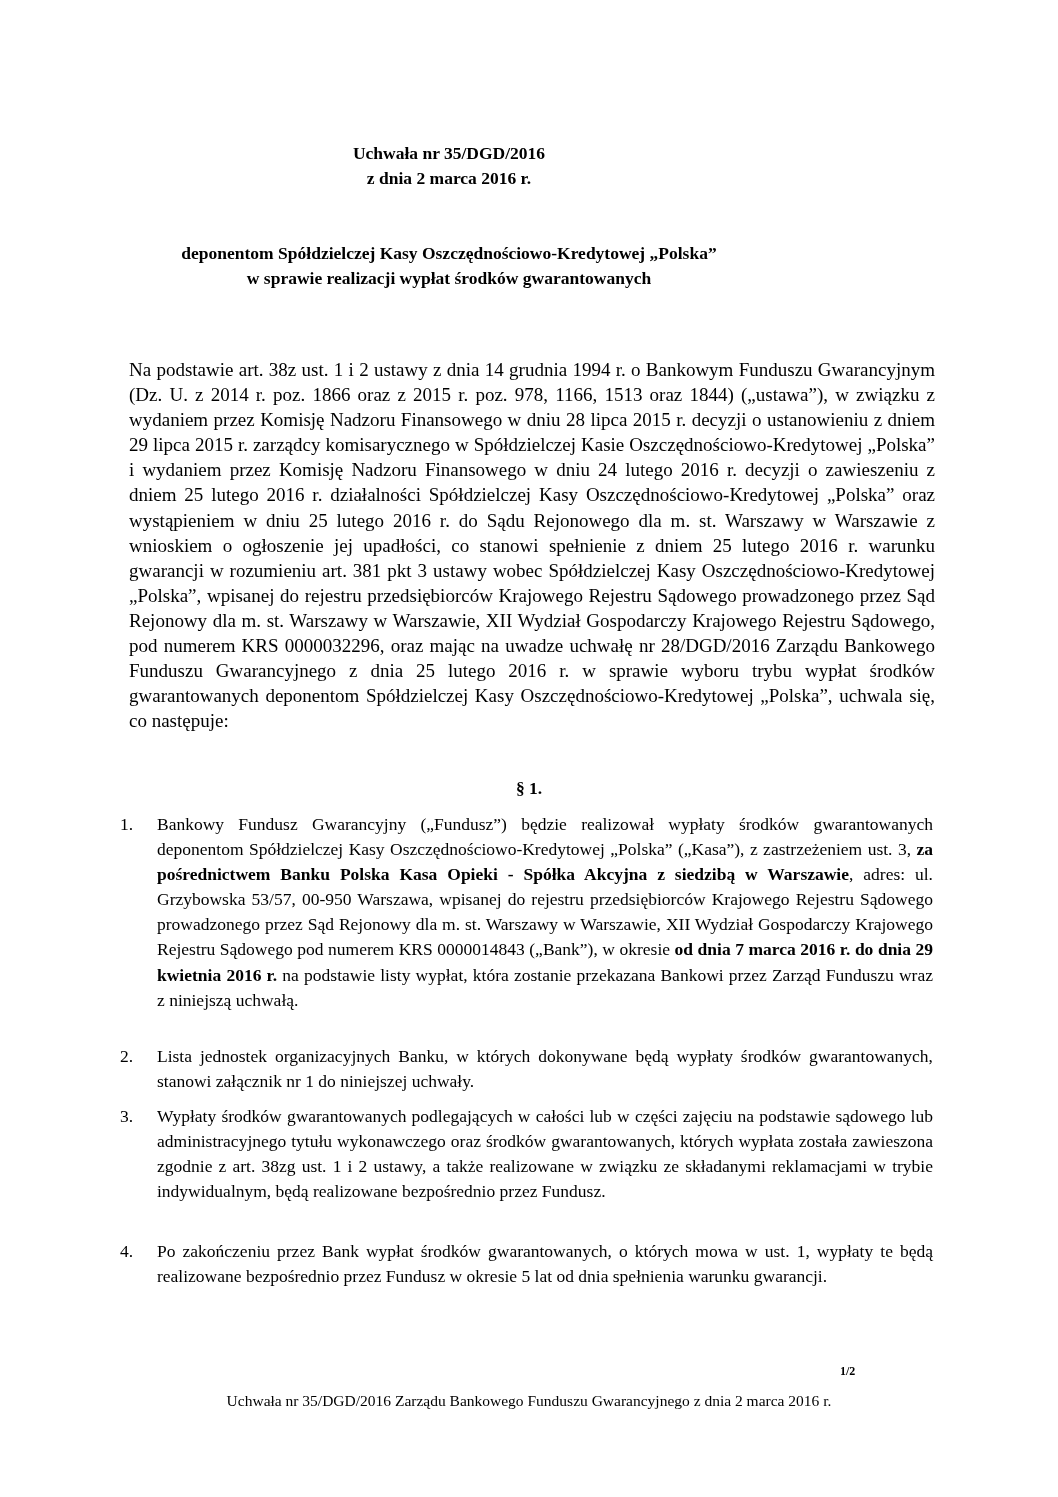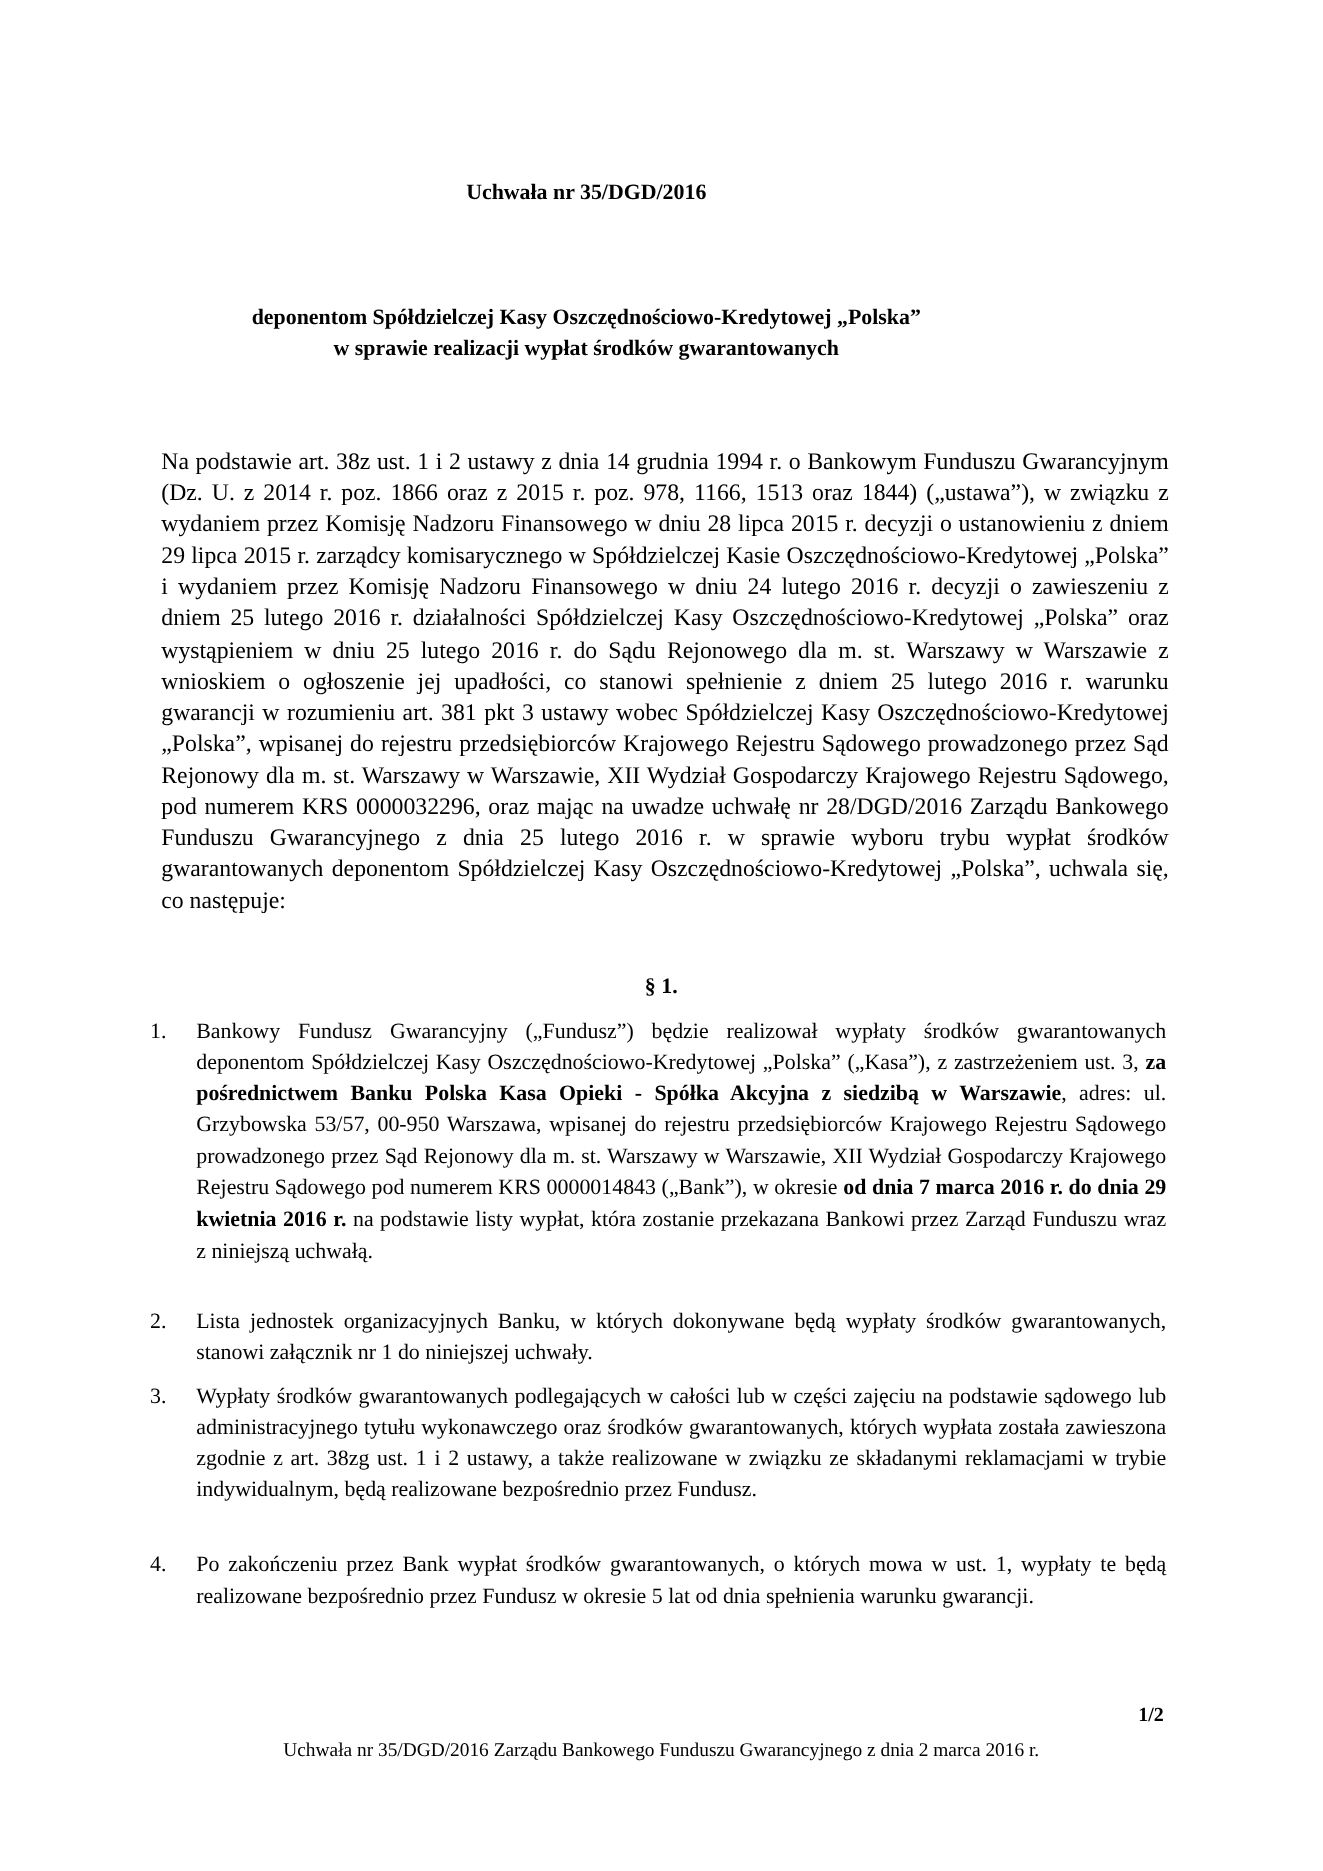--- a/index.html
+++ b/index.html
@@ -2,21 +2,21 @@
 <html><head>
 <meta charset="utf-8">
 <style>
   html, body { margin: 0; padding: 0; background: #ffffff; }
   body {
     width: 1058px; height: 1497px; position: relative; overflow: hidden;
     font-family: "Liberation Serif", "DejaVu Serif", serif;
     color: #000;
   }
   .page { position: absolute; left: 0; top: 0; width: 1058px; height: 1497px; }
-  .title-block { position: absolute; left: 0; width: 898px; text-align: center; font-weight: bold; margin-left: 20px; }
+  .title-block { position: absolute; left: 0; width: 898px; text-align: center; font-weight: bold; }
   .title-line { font-size: 17.5px; line-height: 25px; }
   #title-block { top: 141px; }
   #subject-block { top: 241px; }
   .para {
     position: absolute; left: 129px; width: 806px;
     font-size: 19px; line-height: 25.1px; text-align: justify;
   }
   #preamble { top: 357px; text-align-last: left; }
   .section-mark {
     position: absolute; left: 0; width: 1058px; top: 778px;
@@ -25,35 +25,36 @@
   .item { position: absolute; left: 120px; width: 813px; font-size: 17.5px; line-height: 25.1px; }
   .item .num { position: absolute; left: 0; top: 0; width: 36px; }
   .item .body { margin-left: 37px; text-align: justify; }
   #item-1 { top: 812px; }
   #item-2 { top: 1044px; }
   #item-3 { top: 1104px; }
   #item-4 { top: 1239px; }
   .item .body { text-align-last: left; }
   b { font-weight: bold; }
   .page-number {
-    position: absolute; top: 1364px; left: 840px; width: 91px; text-align: right;
-    font-size: 16px; font-weight: bold;
+    position: absolute; top: 1364px; left: 840px; width: 91px; text-align: left;
+    font-size: 12px; font-weight: bold;
   }
   .footer {
     position: absolute; top: 1392px; left: 0; width: 1058px; text-align: center;
     font-size: 15.5px; font-weight: normal;
   }
 </style>
 </head>
 <body>
 
 <div class="page">
 
   <div class="title-block" id="title-block">
     <div class="title-line">Uchwała nr 35/DGD/2016</div>
+    <div class="title-line">z dnia 2 marca 2016 r.</div>
   </div>
 
   <div class="title-block" id="subject-block">
     <div class="title-line">deponentom Spółdzielczej Kasy Oszczędnościowo-Kredytowej „Polska”</div>
     <div class="title-line">w sprawie realizacji wypłat środków gwarantowanych</div>
   </div>
 
   <div class="para" id="preamble">Na podstawie art. 38z ust. 1 i 2 ustawy z dnia 14 grudnia 1994 r. o Bankowym Funduszu Gwarancyjnym (Dz. U. z 2014 r. poz. 1866 oraz z 2015 r. poz. 978, 1166, 1513 oraz 1844) („ustawa”), w związku z wydaniem przez Komisję Nadzoru Finansowego w dniu 28 lipca 2015 r. decyzji o ustanowieniu z dniem 29 lipca 2015 r. zarządcy komisarycznego w Spółdzielczej Kasie Oszczędnościowo-Kredytowej „Polska” i wydaniem przez Komisję Nadzoru Finansowego w dniu 24 lutego 2016 r. decyzji o zawieszeniu z dniem 25 lutego 2016 r. działalności Spółdzielczej Kasy Oszczędnościowo-Kredytowej „Polska” oraz wystąpieniem w dniu 25 lutego 2016 r. do Sądu Rejonowego dla m. st. Warszawy w Warszawie z wnioskiem o ogłoszenie jej upadłości, co stanowi spełnienie z dniem 25 lutego 2016 r. warunku gwarancji w rozumieniu art. 381 pkt 3 ustawy wobec Spółdzielczej Kasy Oszczędnościowo-Kredytowej „Polska”, wpisanej do rejestru przedsiębiorców Krajowego Rejestru Sądowego prowadzonego przez Sąd Rejonowy dla m. st. Warszawy w Warszawie, XII Wydział Gospodarczy Krajowego Rejestru Sądowego, pod numerem KRS 0000032296, oraz mając na uwadze uchwałę nr 28/DGD/2016 Zarządu Bankowego Funduszu Gwarancyjnego z dnia 25 lutego 2016 r. w sprawie wyboru trybu wypłat środków gwarantowanych deponentom Spółdzielczej Kasy Oszczędnościowo-Kredytowej „Polska”, uchwala się, co następuje:</div>
 
   <div class="section-mark">§ 1.</div>

